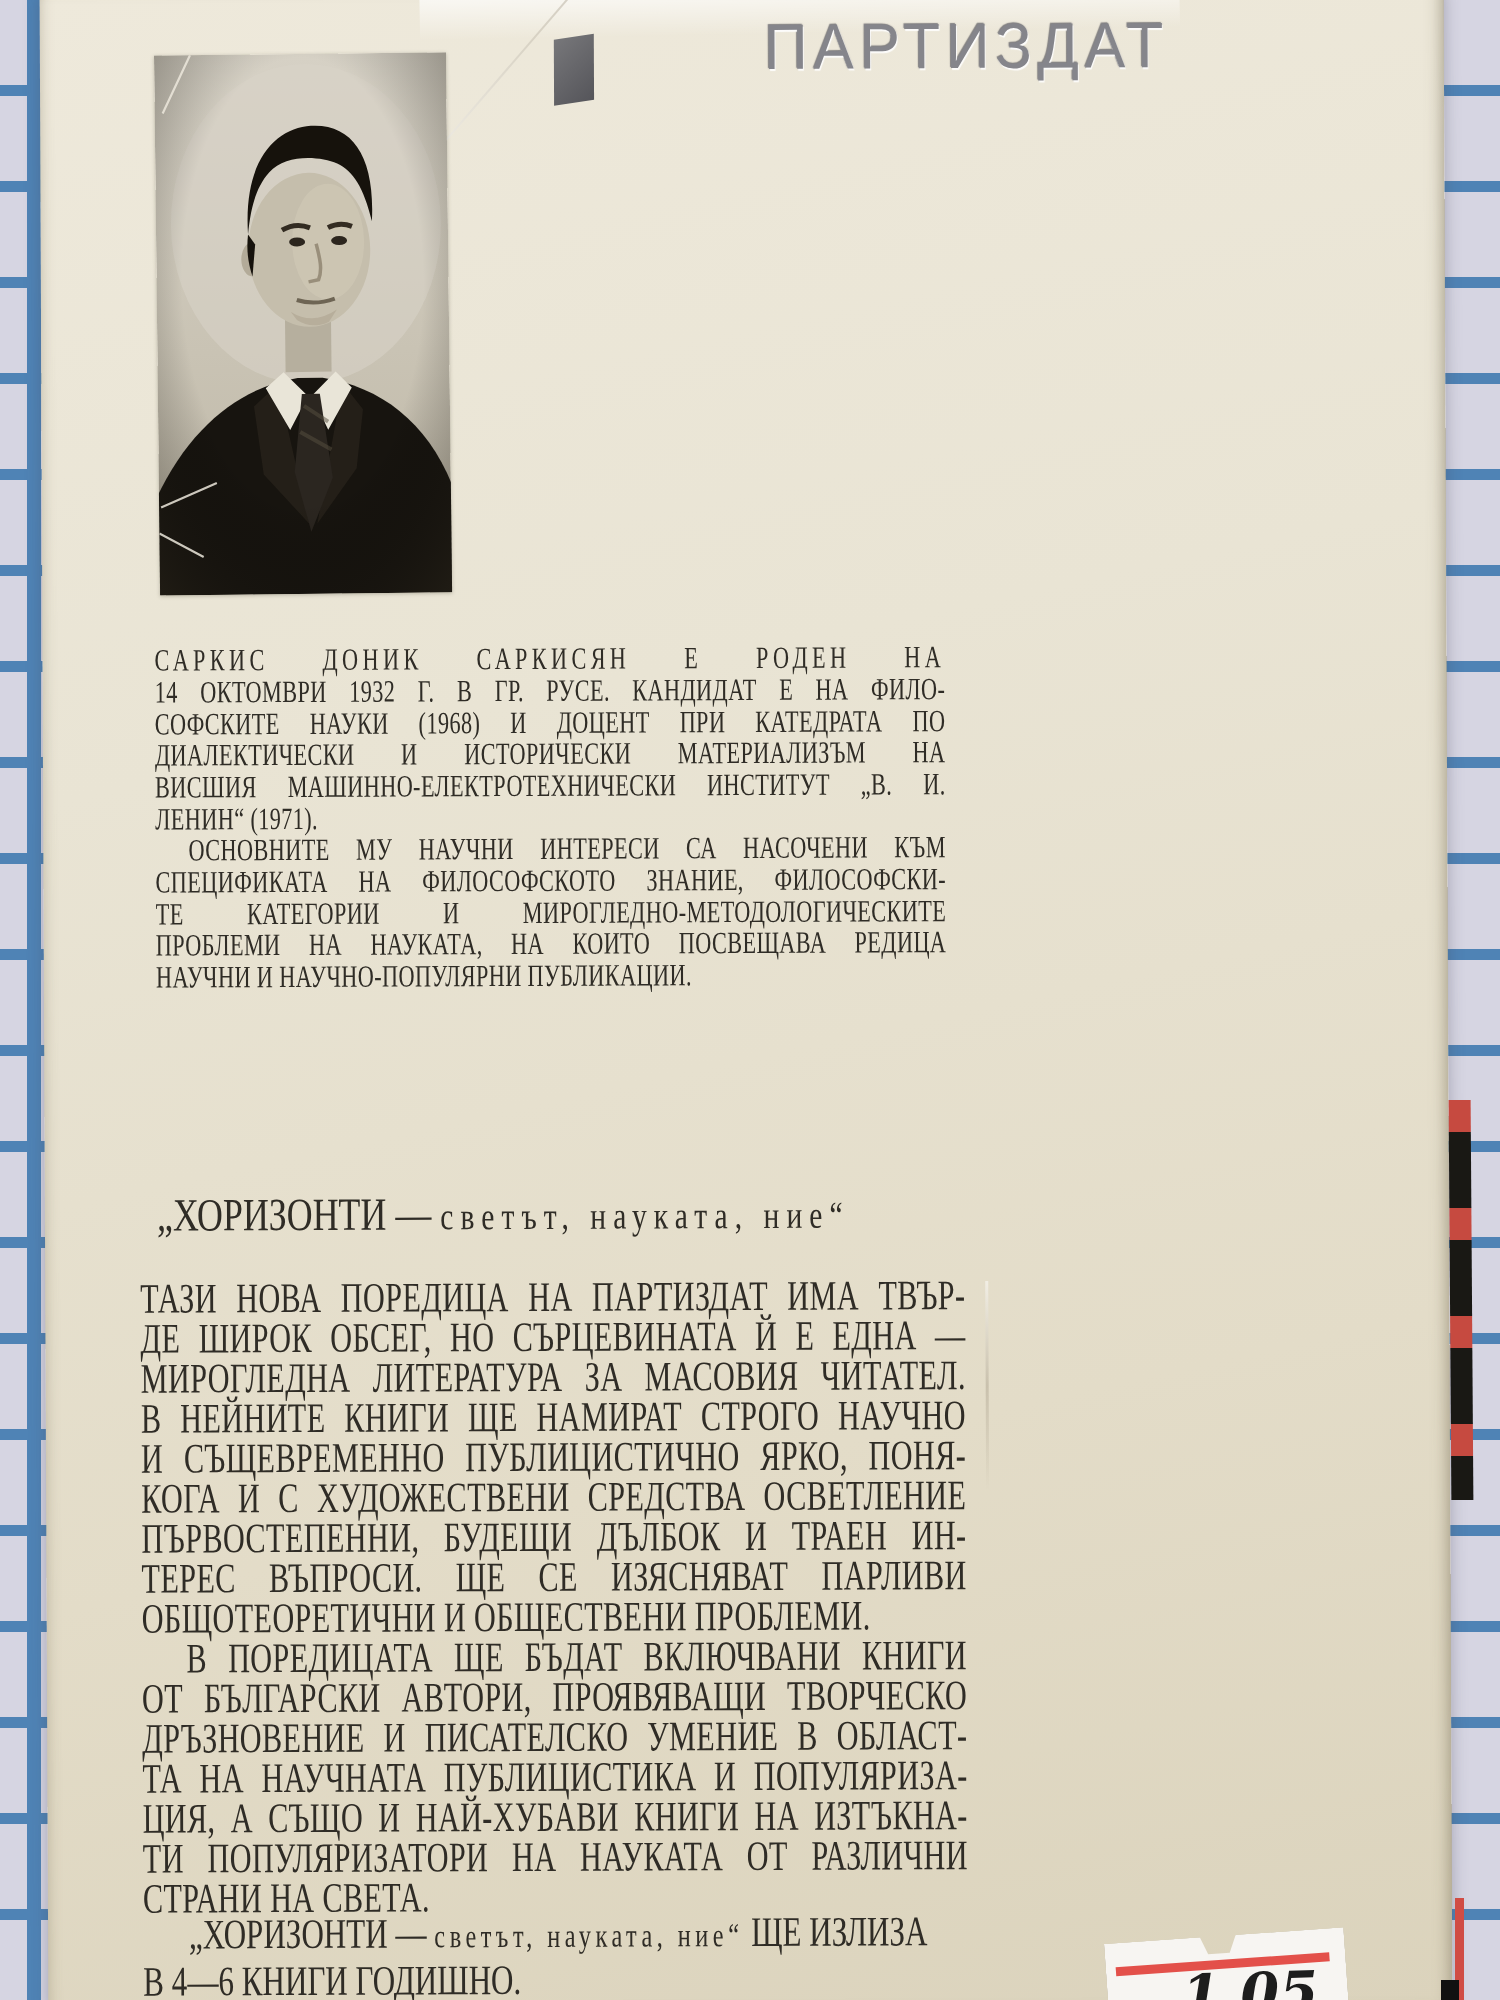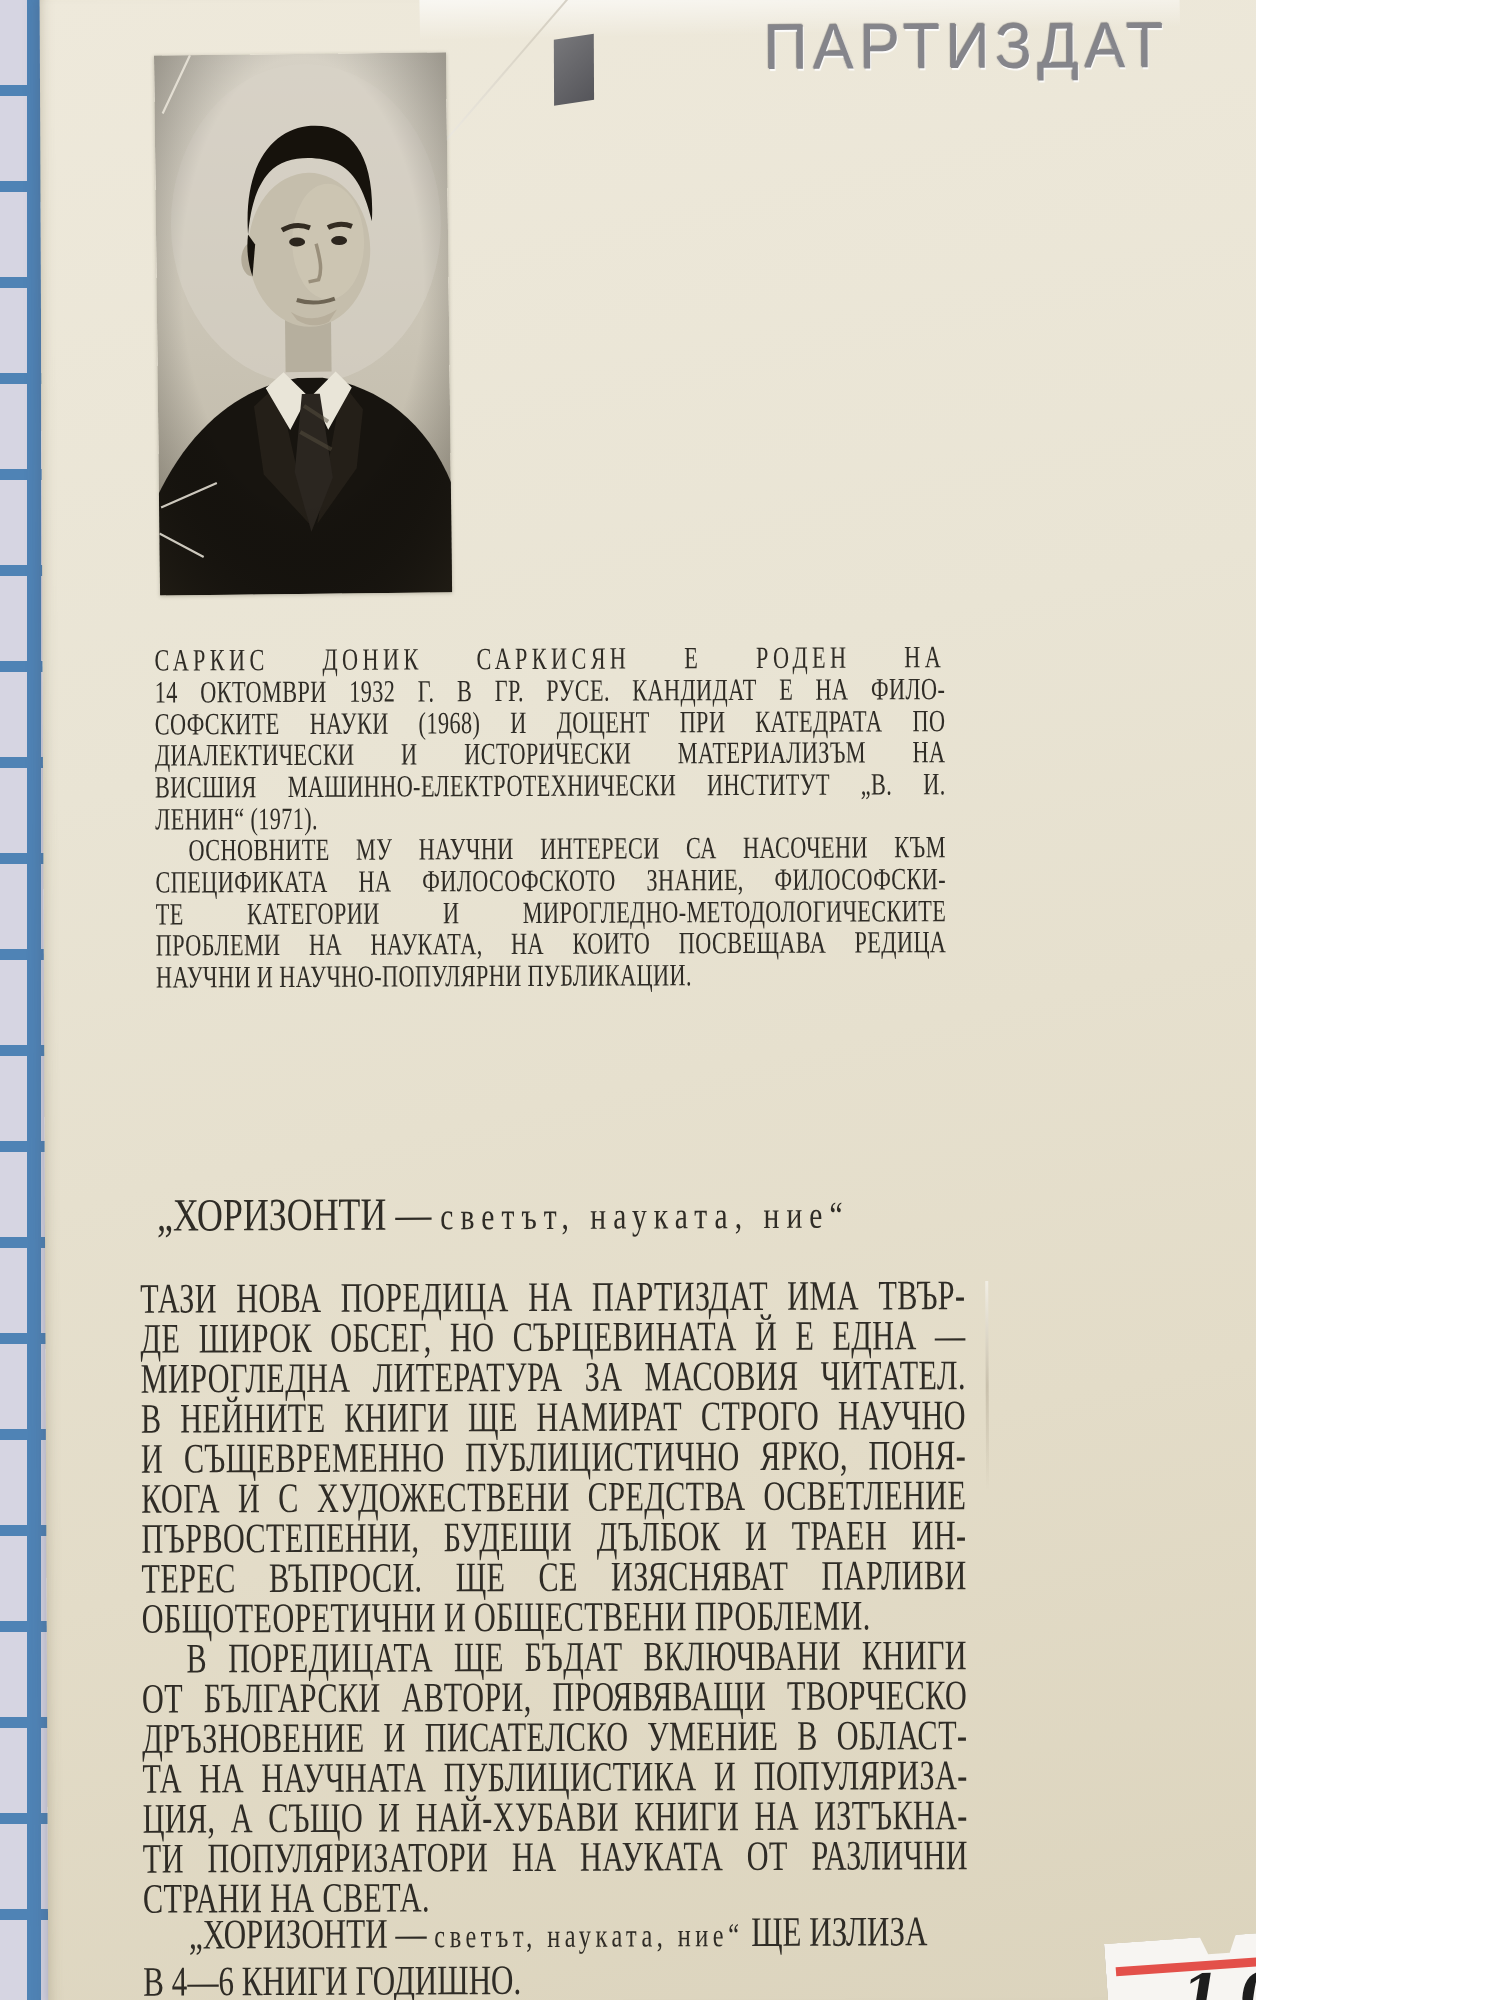--- a/index.html
+++ b/index.html
@@ -1,16 +1,16 @@
 <!DOCTYPE html>
 <html><head>
 <meta charset="utf-8">
 <style>
   html,body{margin:0;padding:0;}
-  #page{position:relative;width:1256px;height:2000px;overflow:hidden;
+  #page{position:relative;width:1500px;height:2000px;overflow:hidden;
     background-color:#d6d5e2;
     background-image:repeating-linear-gradient(180deg,
       rgba(79,131,181,0) 0px, rgba(79,131,181,0) 85px,
       #4f83b5 85px, #4f83b5 96px);
     font-family:"Liberation Serif", serif;}
   .vline{position:absolute;left:27px;top:0;width:14px;height:100%;background:#4f83b5;}
   
   #cover{position:absolute;left:44px;top:-8px;width:1404px;height:2016px;
     transform:rotate(-0.25deg);transform-origin:50% 50%;
     background:linear-gradient(168deg,#eee9db 0%,#e9e4d4 35%,#e3dcc8 70%,#dbd3bc 100%);

